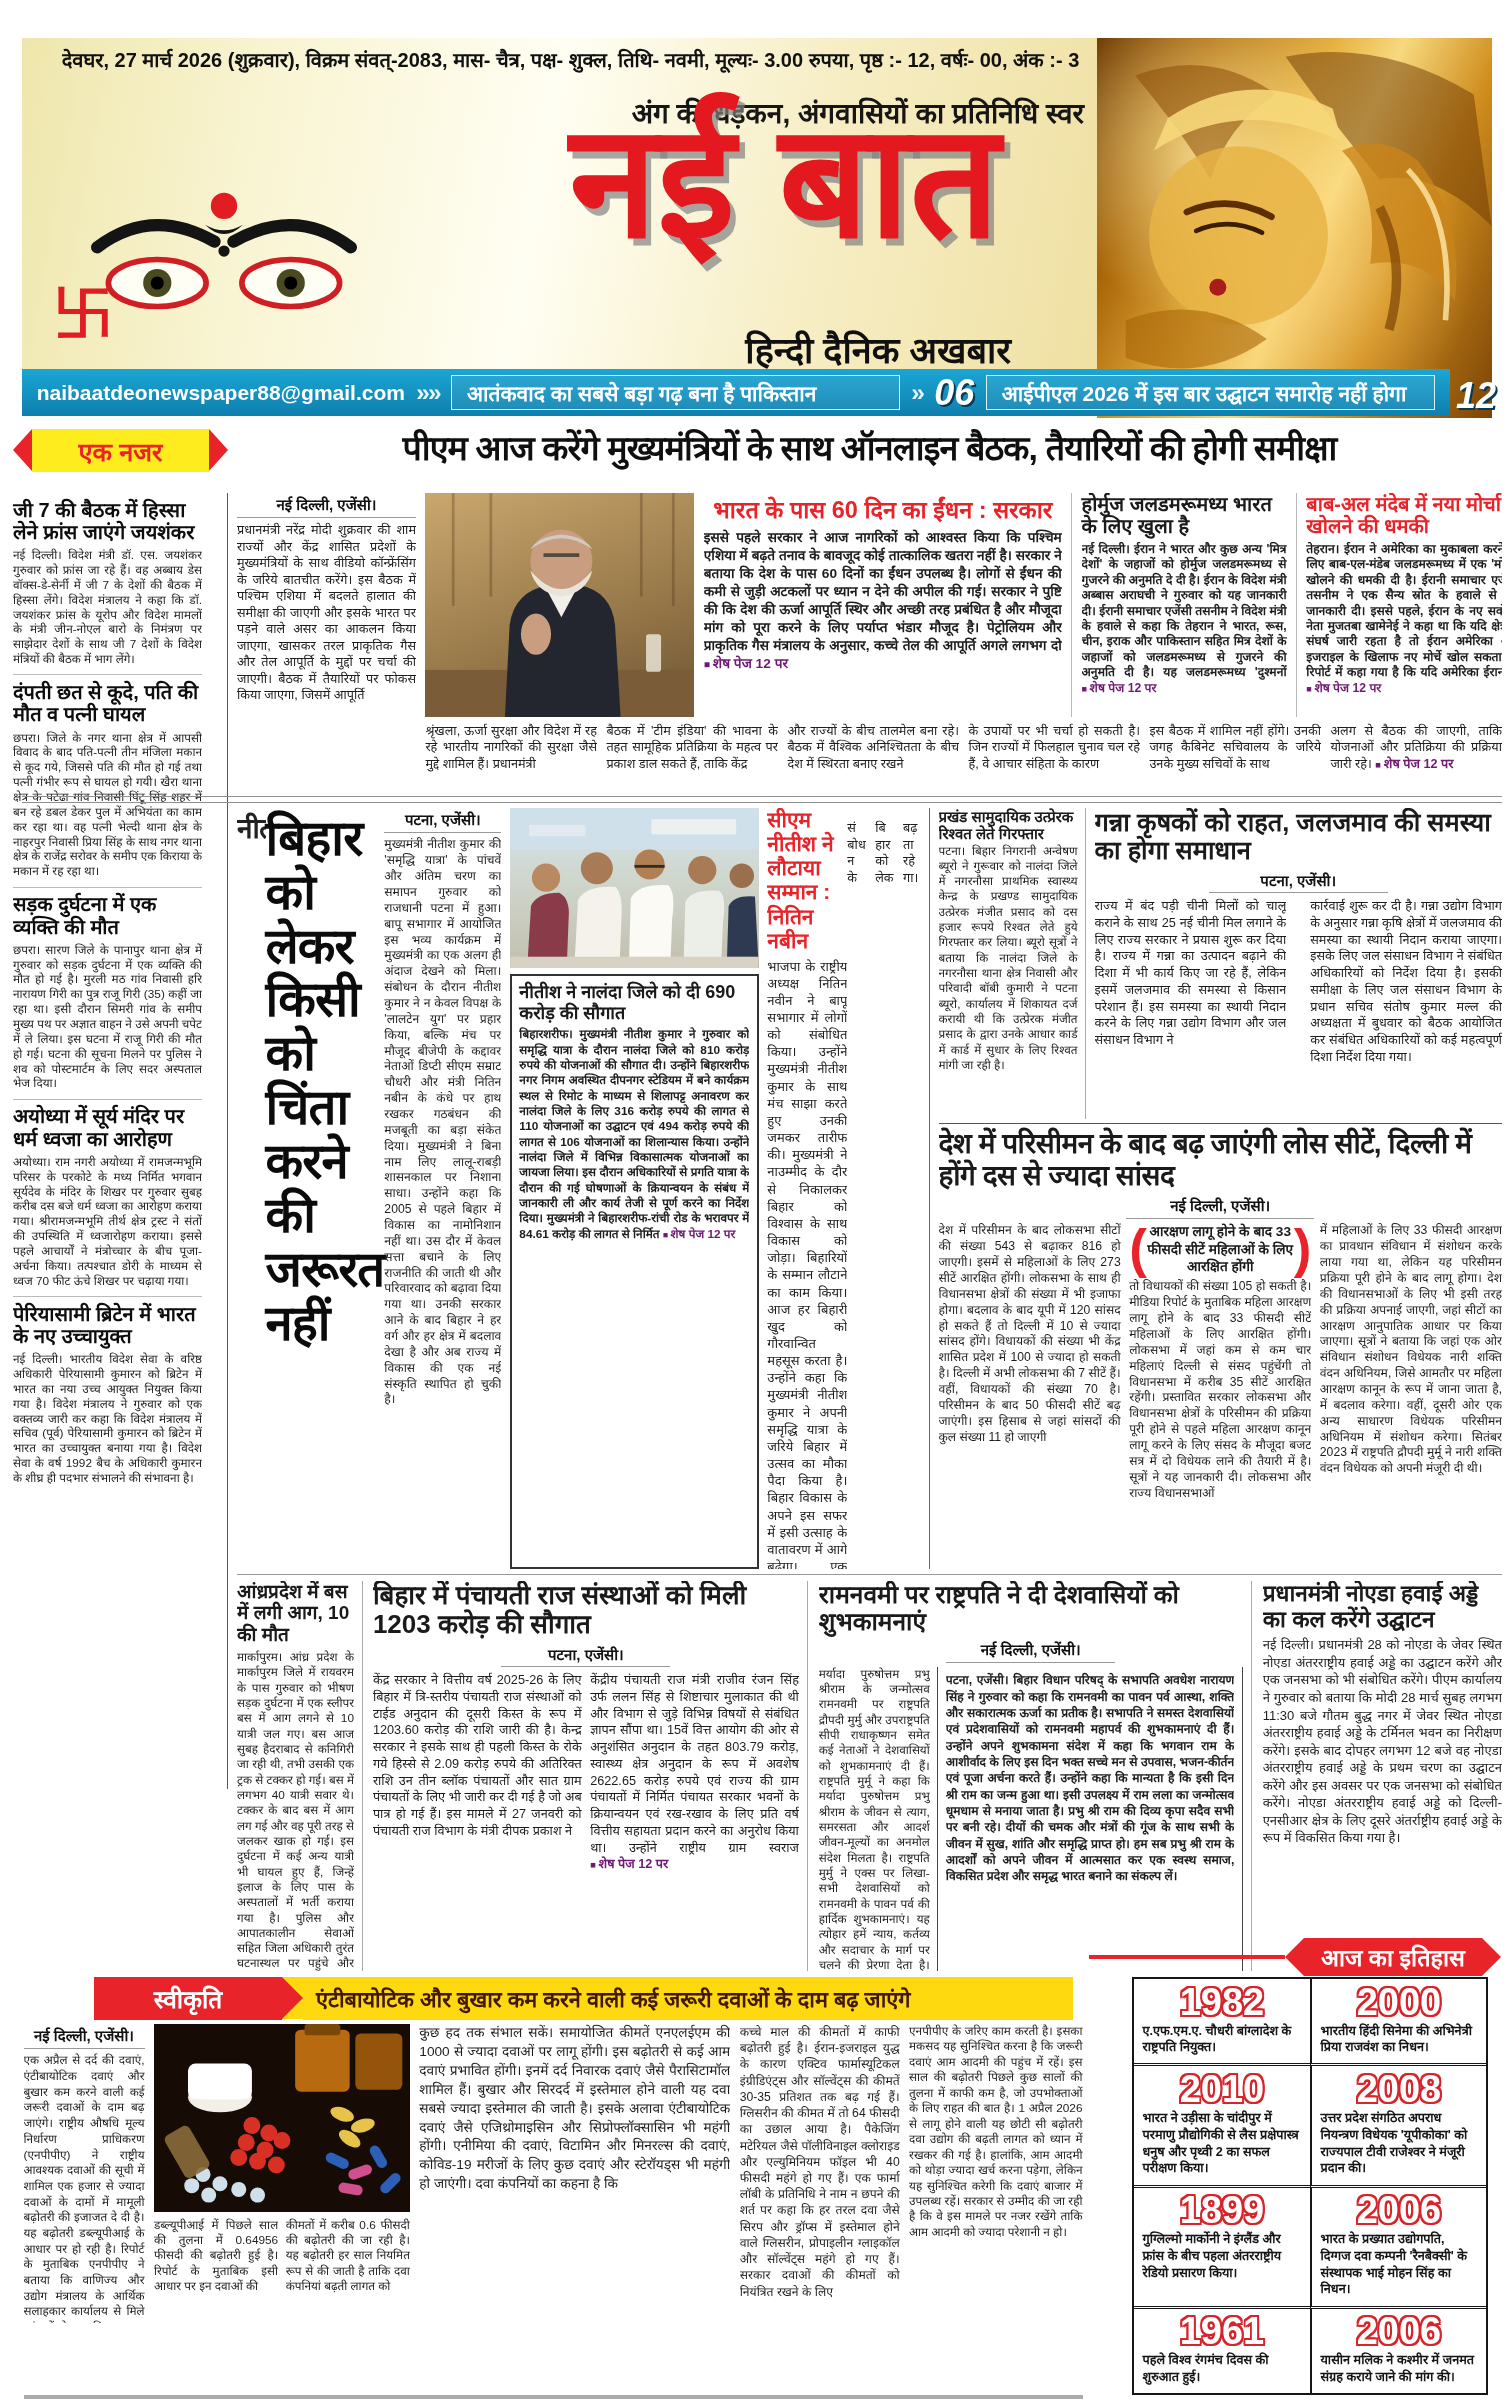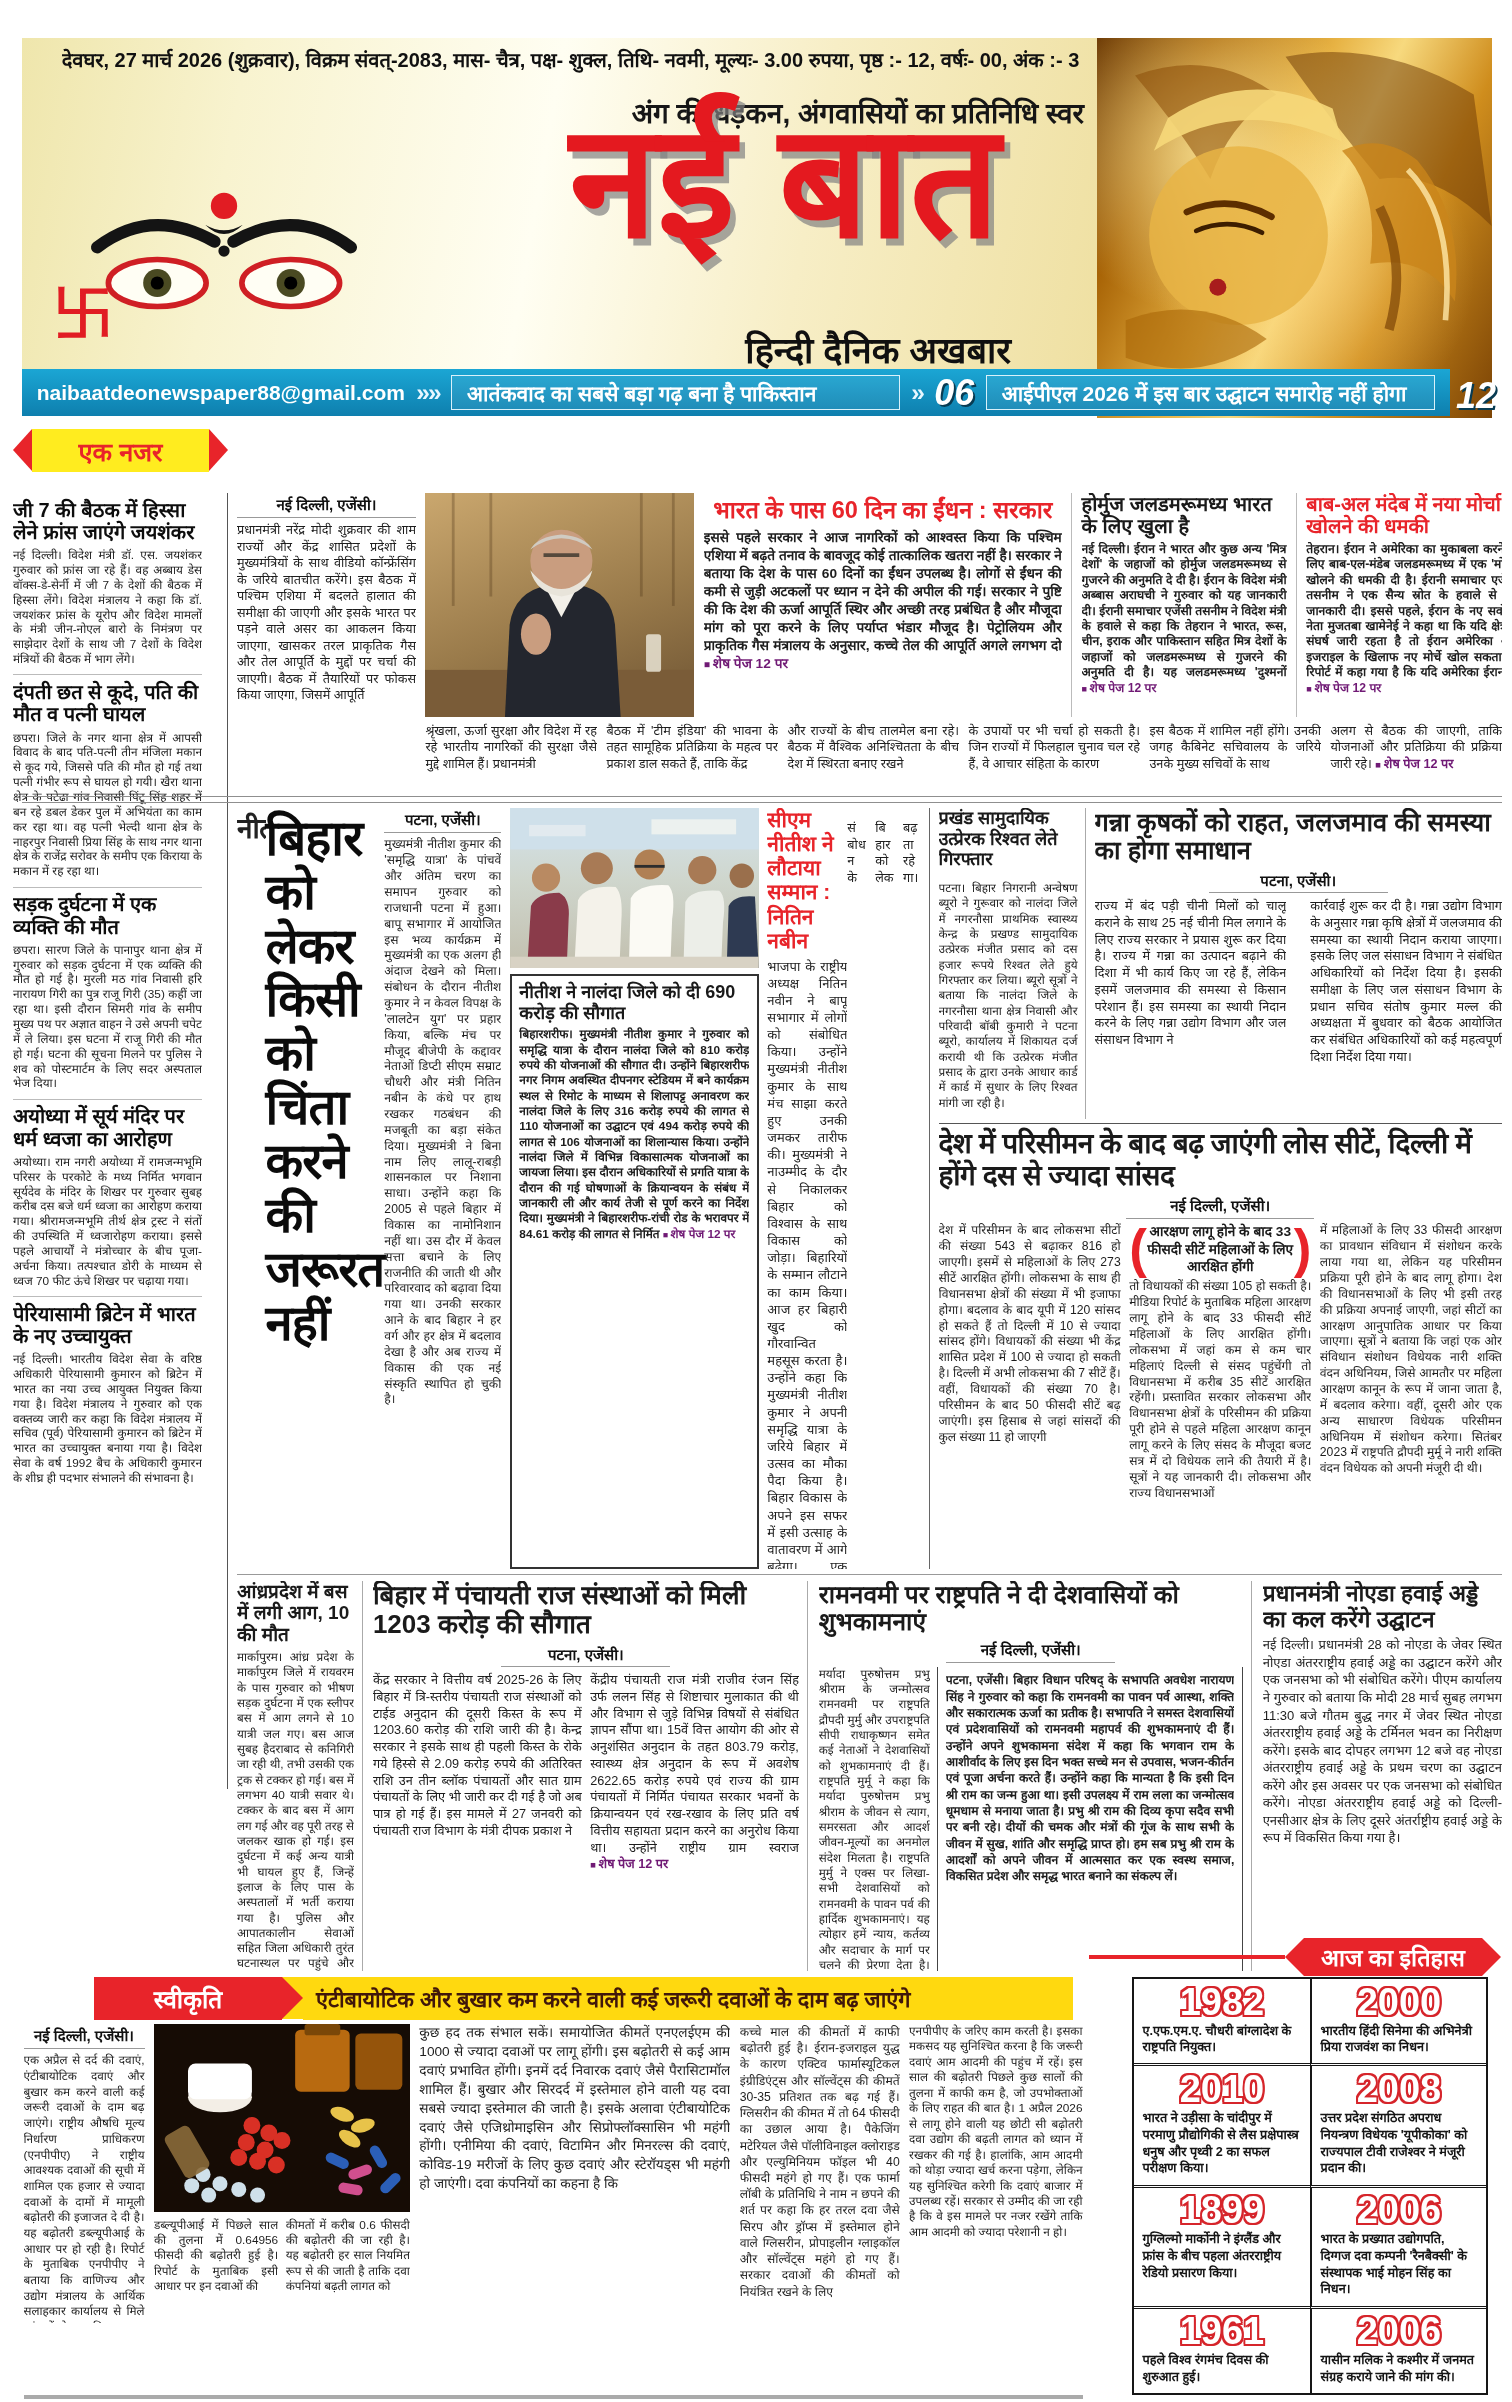--- a/index.html
+++ b/index.html
@@ -73,21 +73,21 @@
   .nbox h3{font-size:18px;line-height:1.15;font-weight:900;margin-bottom:3.8px}
   .nbox .bd{font-size:11.8px;line-height:1.3;font-weight:600}
   .n-c3{flex:1;overflow:hidden;min-width:0}
   .n-c3 h3{font-size:21px;line-height:1.15;font-weight:900;margin-bottom:4.7px}
   .n-c3 .bd{font-size:13px;line-height:1.32}
   .n-cont{display:flex;gap:9.4px;height:66px;margin-top:12px;overflow:hidden}
   .n-cont .bd{flex:1;font-size:12.7px;line-height:1.3}
   .n-right{flex:1;padding-left:8.5px;display:flex;flex-direction:column;min-width:0}
   .nr-top{display:flex;gap:8.5px;height:311px;flex:none}
   .prakhand{width:139px;flex:none;border-right:0.9px solid #aaa;padding-right:7.5px;overflow:hidden}
-  .prakhand h3{font-size:18px;line-height:1.15;font-weight:800;margin-bottom:11px}
+  .prakhand h3{font-size:15px;line-height:1.15;font-weight:800;margin-bottom:1px}
   .prakhand .bd{font-size:11.8px;line-height:1.3}
   .ganna{flex:1;min-width:0;overflow:hidden}
   .ganna h2{font-size:25.4px;line-height:1.12;font-weight:900;margin-bottom:3.8px}
   .ganna .cols{display:flex;gap:24px}
   .ganna .bd{flex:1;font-size:12.7px;line-height:1.32}
   .parisiman{border-top:1.9px solid #555;margin-top:3.8px;padding-top:4.7px;flex:1;overflow:hidden}
   .parisiman h2{font-size:28px;line-height:1.12;font-weight:900;letter-spacing:-0.5px;margin-bottom:2.8px}
   .parisiman .pbl{width:188px;margin:0 auto 4.7px}
   .parisiman .cols{display:flex;gap:8.5px}
   .parisiman .col{flex:1;min-width:0}
@@ -200,20 +200,21 @@
     <span class="pgnum">06</span>
     <span class="tz" style="flex:1">आईपीएल 2026 में इस बार उद्घाटन समारोह नहीं होगा</span>
   </div>
   <span class="abs pgnum pg12">12</span>
 
   <div class="abs badge">
     <span class="tri l"></span>
     <span class="lbl">एक नजर</span>
     <span class="tri r"></span>
   </div>
+  <h1 class="abs pm-headline">पीएम आज करेंगे मुख्यमंत्रियों के साथ ऑनलाइन बैठक, तैयारियों की होगी समीक्षा</h1>
 
   <div class="abs leftcol">
     <div class="lc-item">
       <h3>जी 7 की बैठक में हिस्सा लेने फ्रांस जाएंगे जयशंकर</h3>
       <p class="bd">नई दिल्ली। विदेश मंत्री डॉ. एस. जयशंकर गुरुवार को फ्रांस जा रहे हैं। वह अब्बाय डेस वॉक्स-डे-सेर्नी में जी 7 के देशों की बैठक में हिस्सा लेंगे। विदेश मंत्रालय ने कहा कि डॉ. जयशंकर फ्रांस के यूरोप और विदेश मामलों के मंत्री जीन-नोएल बारो के निमंत्रण पर साझेदार देशों के साथ जी 7 देशों के विदेश मंत्रियों की बैठक में भाग लेंगे।</p>
     </div>
     <div class="lc-item">
       <h3>दंपती छत से कूदे, पति की मौत व पत्नी घायल</h3>
       <p class="bd">छपरा। जिले के नगर थाना क्षेत्र में आपसी विवाद के बाद पति-पत्नी तीन मंजिला मकान से कूद गये, जिससे पति की मौत हो गई तथा पत्नी गंभीर रूप से घायल हो गयी। खैरा थाना क्षेत्र के पटेढा गांव निवासी पिंटू सिंह शहर में बन रहे डबल डेकर पुल में अभियंता का काम कर रहा था। वह पत्नी भेल्दी थाना क्षेत्र के नाहरपुर निवासी प्रिया सिंह के साथ नगर थाना क्षेत्र के राजेंद्र सरोवर के समीप एक किराया के मकान में रह रहा था।</p>
     </div>

